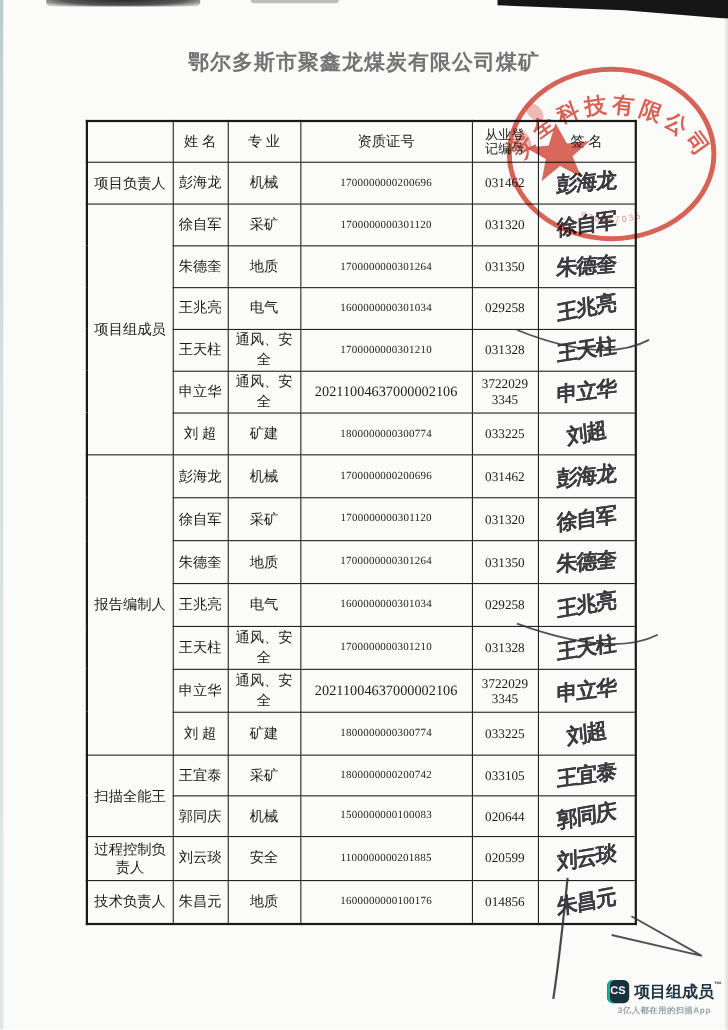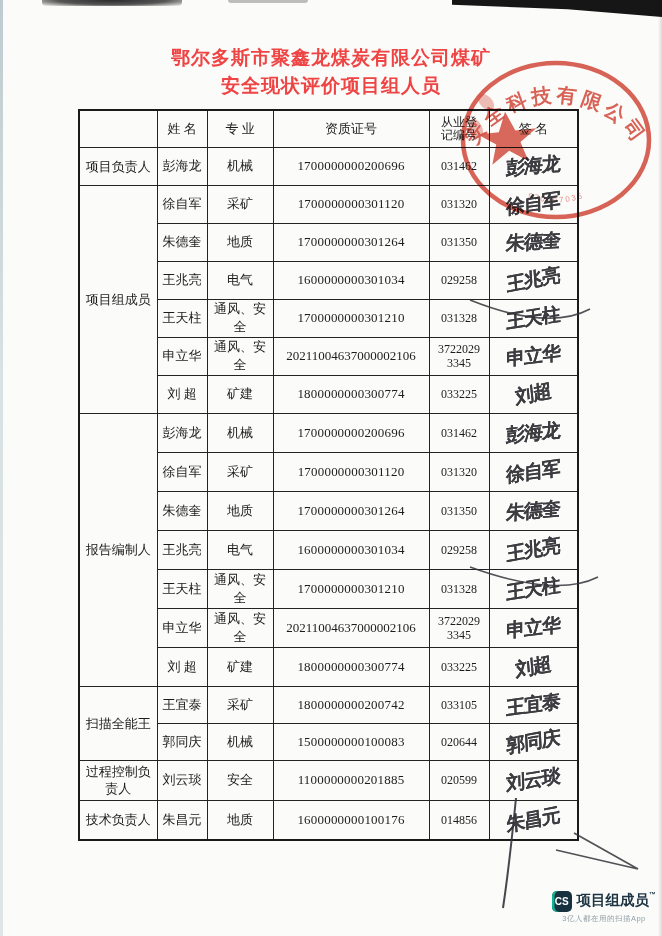--- a/index.html
+++ b/index.html
@@ -15,69 +15,68 @@
   .edge-right{position:absolute;right:0;top:0;width:4px;height:936px;
     background:linear-gradient(270deg,#d9dcda,rgba(255,255,255,0));}
   .smudge-top-left{position:absolute;left:42px;top:0;width:140px;height:6px;
     background:radial-gradient(ellipse at 50% 0%,#2a2a2a 0%,#555 55%,rgba(85,85,85,0) 100%);
     border-radius:0 0 4px 4px;}
   .smudge-top-mid{position:absolute;left:228px;top:0;width:80px;height:3px;background:#8b8b8b;opacity:.55;border-radius:0 0 3px 3px;}
   .wedge-top-right{position:absolute;left:452px;top:0;width:210px;height:17px;background:#161616;
     clip-path:polygon(0 0,100% 0,100% 100%,55% 55%,0 28%);}
   
   .title-block{position:absolute;left:0;top:44px;width:662px;text-align:center;}
-  .title-line{font-size:19px;font-weight:bold;letter-spacing:1px;line-height:28px;color:#ef4444;}
+  .title-line{font-size:19px;font-weight:bold;letter-spacing:1px;line-height:28px;color:#737373;}
   
   .table-wrap{position:absolute;left:78px;top:109px;}
   table{border-collapse:collapse;table-layout:fixed;width:499px;background:transparent;}
   td,th{border:1px solid #232323;text-align:center;vertical-align:middle;padding:0 1px;
     font-size:13px;font-weight:normal;overflow:visible;}
   table{border:2px solid #1a1a1a;}
   tr{height:38px;}
   tr.head{height:37px;}
   tr.s2{height:39px;}
   tr.s3{height:37px;}
   tr.s4,tr.s5{height:40px;}
-  .c-cert{font-size:13px;letter-spacing:.2px;}
+  .c-cert{font-size:10px;letter-spacing:.2px;}
   .c-cert.long{font-size:13px;letter-spacing:0;}
   .c-reg{font-size:12px;line-height:14px;}
   .role{font-size:13px;line-height:17px;}
   .hd-reg{font-size:12px;line-height:12.5px;}
   .c-sig{position:relative;}
   .sig{display:inline-block;font-weight:bold;font-size:19px;letter-spacing:-1px;
     color:#2e2e34;opacity:.93;white-space:nowrap;text-shadow:0 0 .5px #2e2e34;}
   
   .seal{position:absolute;left:452px;top:50px;width:206px;height:182px;
     mix-blend-mode:multiply;opacity:.88;pointer-events:none;}
   
   .ink-overlay{position:absolute;left:0;top:0;width:662px;height:936px;pointer-events:none;}
   
   .cs-mark{position:absolute;left:552px;top:891px;width:104px;}
-  .cs-row{display:flex;gap:5px;}
+  .cs-row{display:flex;align-items:center;gap:5px;}
   .cs-icon{width:21px;height:21px;border-radius:5px;background:#18313f;position:relative;
     display:flex;align-items:center;justify-content:center;
     box-shadow:inset 2.5px 0 0 #12b493;}
   .cs-icon span{color:#fff;font-family:"Liberation Sans",sans-serif;font-weight:bold;font-size:10px;letter-spacing:0;}
   .cs-title{font-family:"Liberation Sans",sans-serif;font-weight:bold;font-size:14.5px;color:#1d3442;white-space:nowrap;}
   .cs-tm{font-size:7px;vertical-align:top;color:#1d3442;}
   .cs-tagline{margin-top:2px;font-family:"Liberation Sans",sans-serif;font-size:7.5px;color:#93a1a8;
-    letter-spacing:.5px;text-align:center;white-space:nowrap;}
+    letter-spacing:.5px;text-align:center;white-space:nowrap;font-weight:bold;}
 </style>
 </head>
 <body>
 
 <div class="edge-left"></div>
 <div class="edge-right"></div>
 <div class="smudge-top-left"></div>
 <div class="smudge-top-mid"></div>
 <div class="wedge-top-right"></div>
 
 <div class="title-block">
   <div class="title-line">鄂尔多斯市聚鑫龙煤炭有限公司煤矿</div>
-  <div class="title-line">安全现状评价项目组人员</div>
 </div>
 
 <div class="table-wrap">
   <table>
     <colgroup>
       <col style="width:78px">
         <col style="width:50px">
         <col style="width:66px">
       <col style="width:156px">
         <col style="width:60px">

